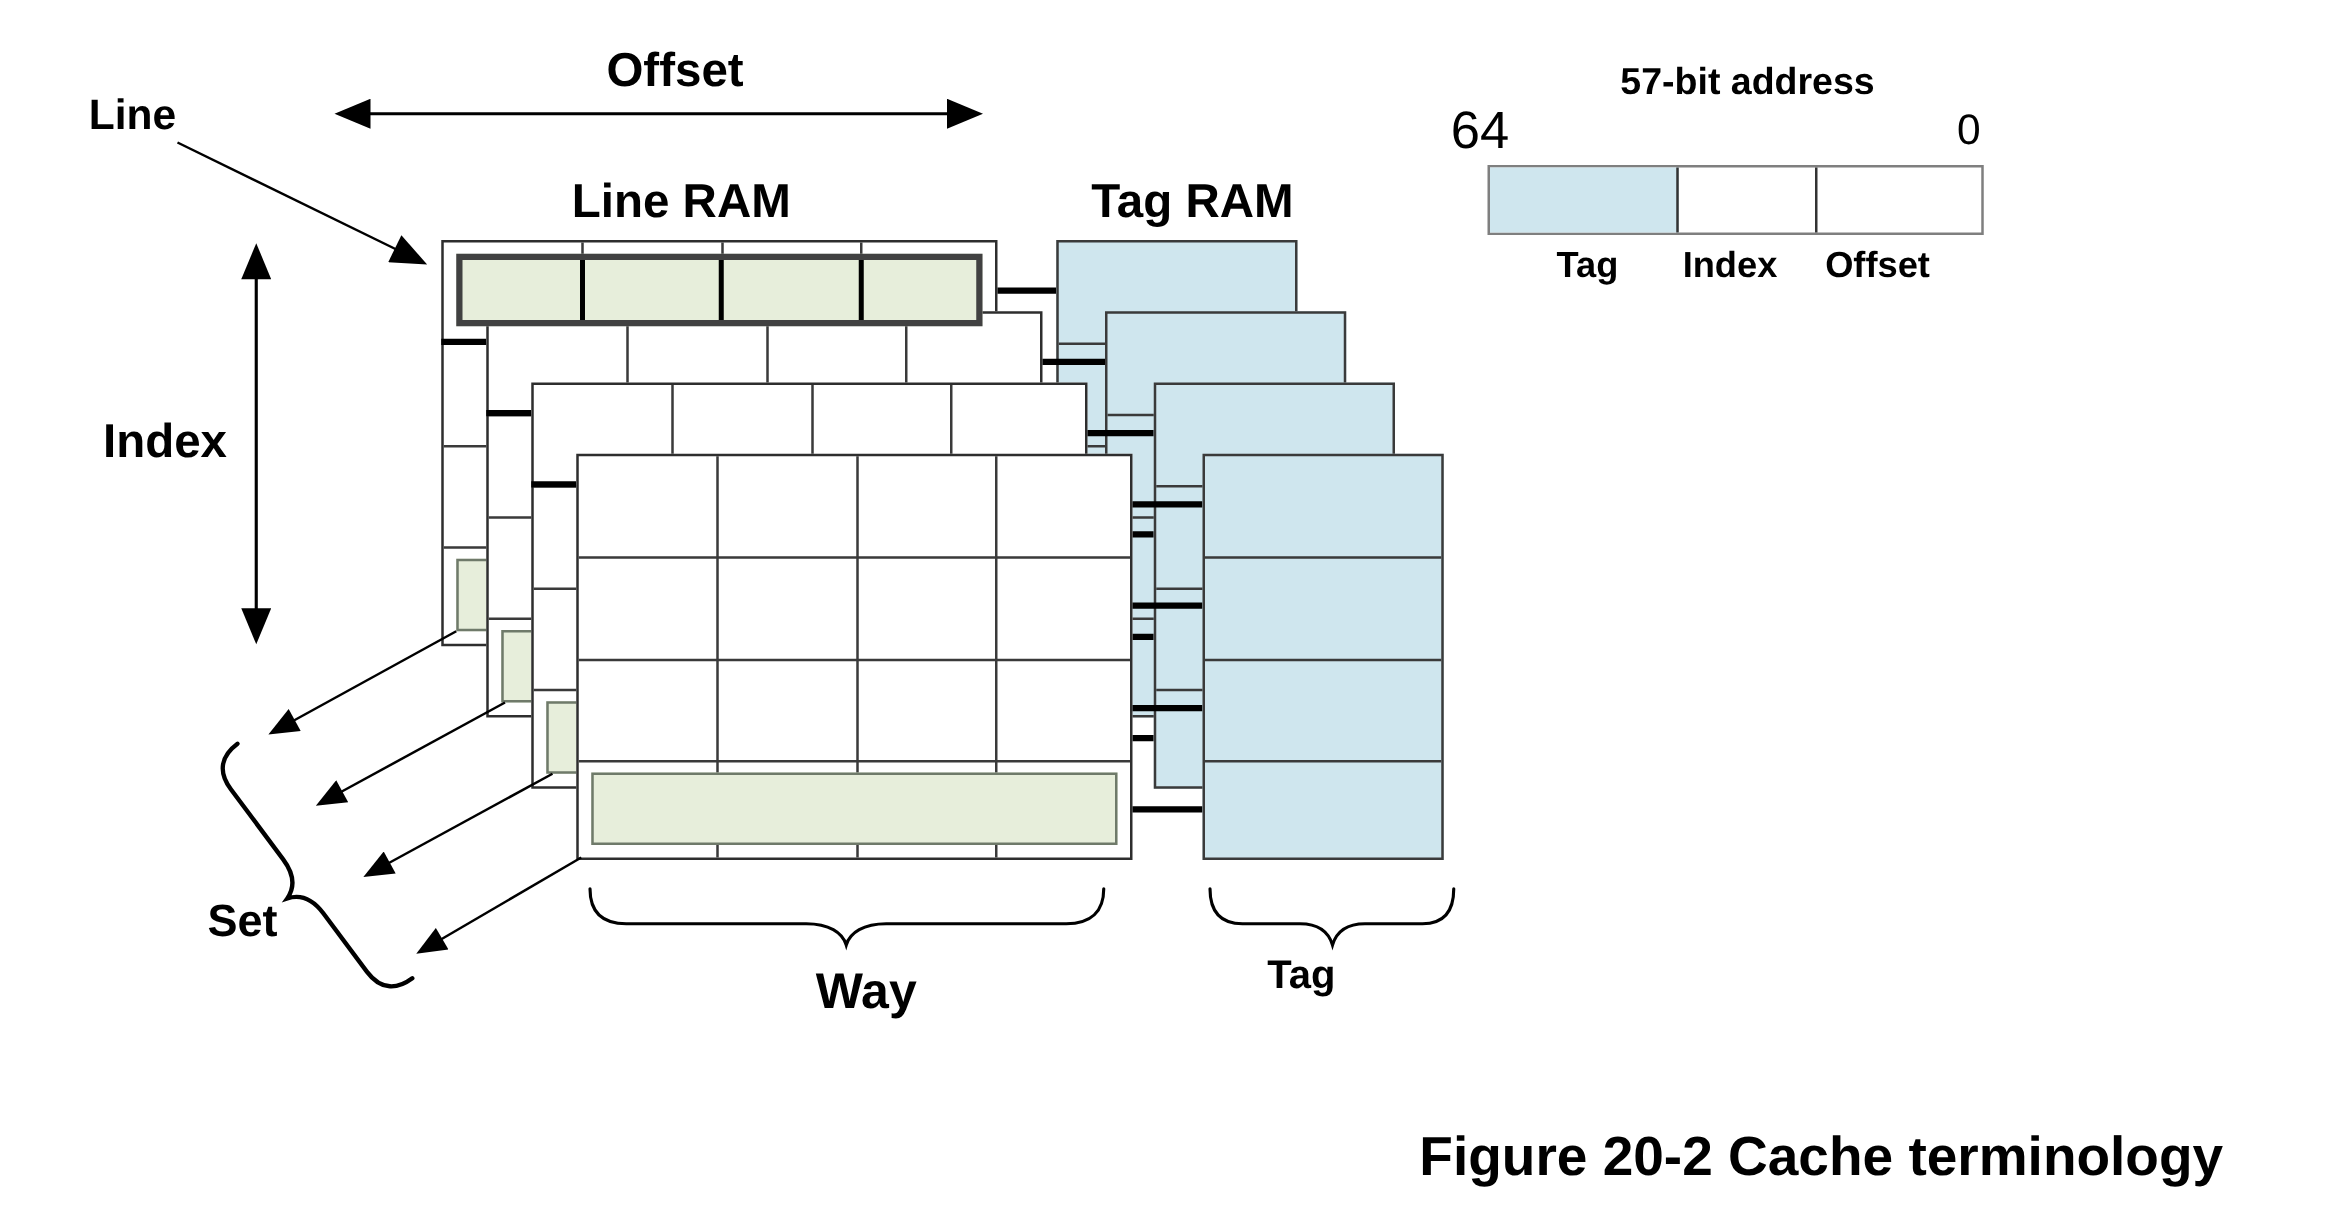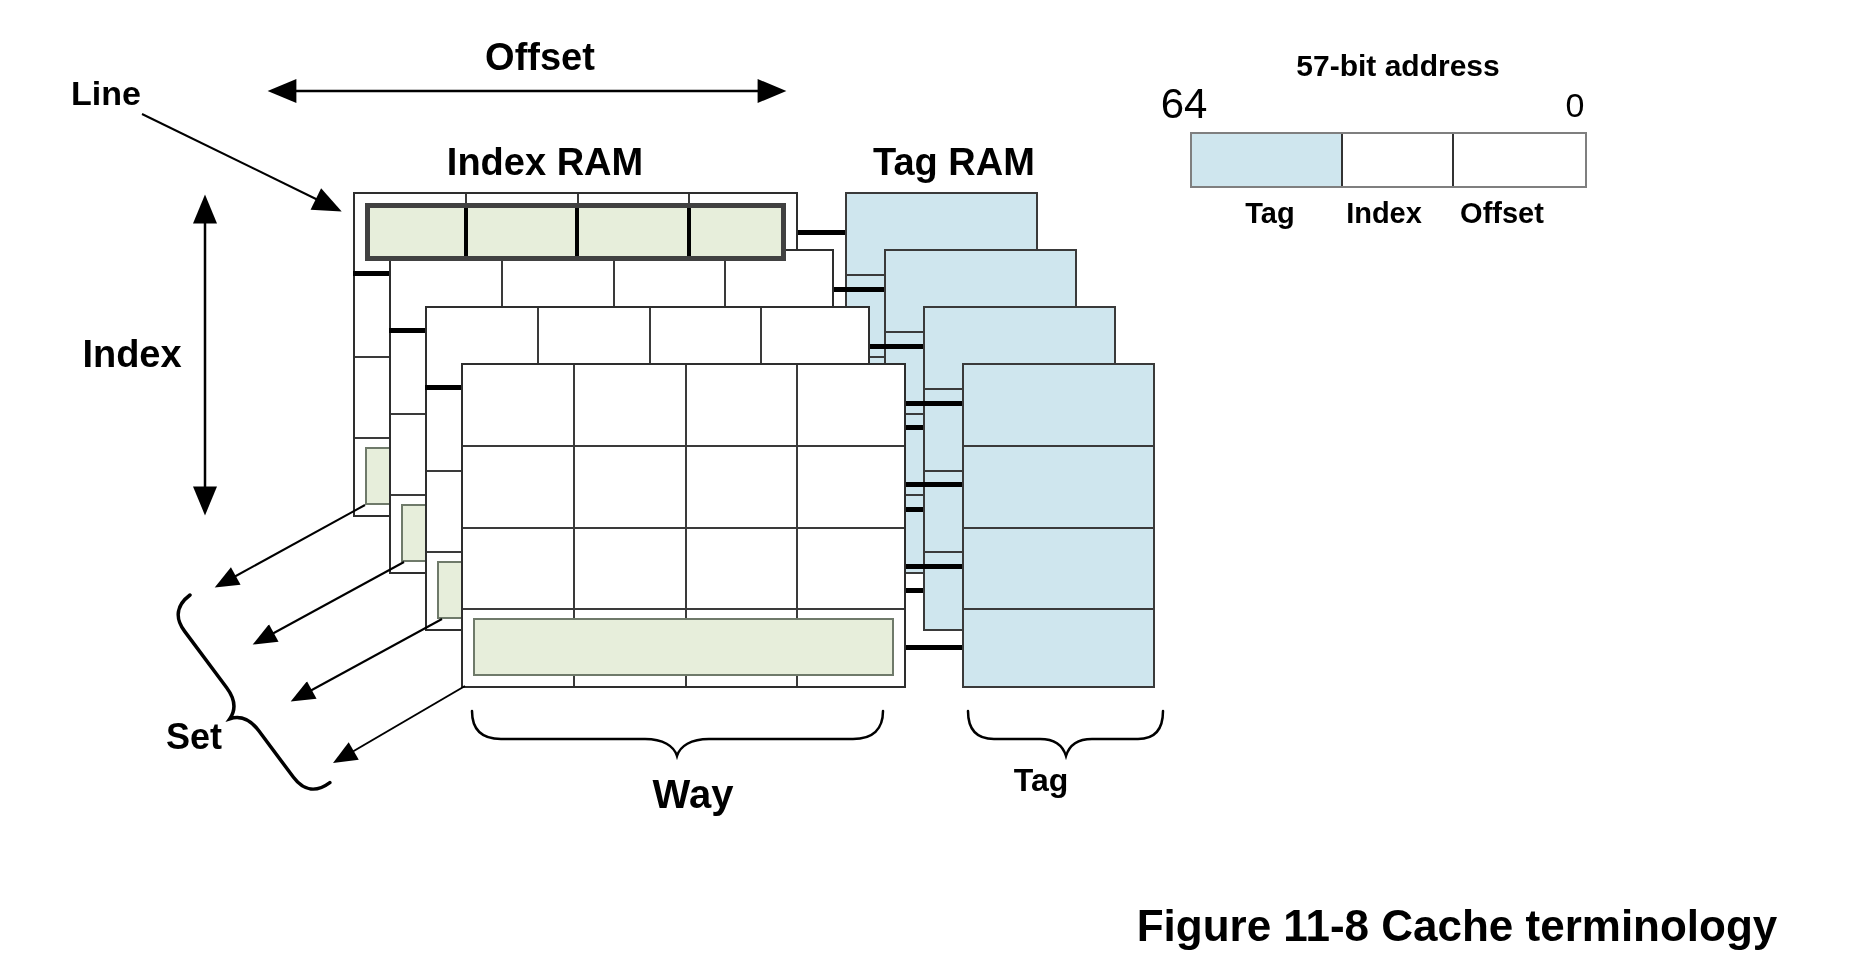--- a/index.html
+++ b/index.html
@@ -142,35 +142,35 @@
       <path d="M0,0 C0,16 8,26 26,26 L96,26 C112,26 120,33 123,42 C126,33 134,26 150,26 L208,26 C226,26 234,16 234,0" fill="none" stroke="#000" stroke-width="3.5" stroke-linecap="round"></path>
     </g>
 
     <path d="M472,711 C472,729 481,739 501,739 L645,739 C663,739 674,746 677,756 C680,746 691,739 709,739 L853,739 C873,739 883,729 883,711" fill="none" stroke="#000" stroke-width="2.5" stroke-linecap="round"></path>
 
     <path d="M968,711 C968,729 976,739 994,739 L1040,739 C1055,739 1063,746 1066,756 C1069,746 1077,739 1092,739 L1138,739 C1155,739 1163,729 1163,711" fill="none" stroke="#000" stroke-width="2.5" stroke-linecap="round"></path>
   </svg>
 
   <div class="lbl" style="left:106px;top:93px;font-size:34px;">Line</div>
   <div class="lbl" style="left:540px;top:57px;font-size:38px;">Offset</div>
-  <div class="lbl" style="left:545px;top:162px;font-size:38px;">Index RAM</div>
+  <div class="lbl" style="left:545px;top:162px;font-size:38px;">Line RAM</div>
   <div class="lbl" style="left:954px;top:162px;font-size:38px;">Tag RAM</div>
   <div class="lbl" style="left:132px;top:354px;font-size:38px;">Index</div>
   <div class="lbl" style="left:194px;top:737px;font-size:36px;">Set</div>
   <div class="lbl" style="left:693px;top:794px;font-size:40px;">Way</div>
   <div class="lbl" style="left:1041px;top:780px;font-size:32px;">Tag</div>
 
   <div class="lbl" style="left:1398px;top:66px;font-size:30px;">57-bit address</div>
   <div class="lbl" style="left:1184px;top:104px;font-size:42px;font-weight:normal;">64</div>
   <div class="lbl" style="left:1575px;top:105px;font-size:34px;font-weight:normal;">0</div>
 
   <div class="addr-box">
     <div class="addr-seg addr-tag"></div>
     <div class="addr-seg addr-index"></div>
     <div class="addr-seg addr-offset"></div>
   </div>
 
   <div class="lbl" style="left:1270px;top:213px;font-size:29px;">Tag</div>
   <div class="lbl" style="left:1384px;top:213px;font-size:29px;">Index</div>
   <div class="lbl" style="left:1502px;top:213px;font-size:29px;">Offset</div>
 
-  <div class="lbl" style="left:1457px;top:926px;font-size:44px;">Figure 11-8 Cache terminology</div>
+  <div class="lbl" style="left:1457px;top:926px;font-size:44px;">Figure 20-2 Cache terminology</div>
 </div>
 
 </body></html>

